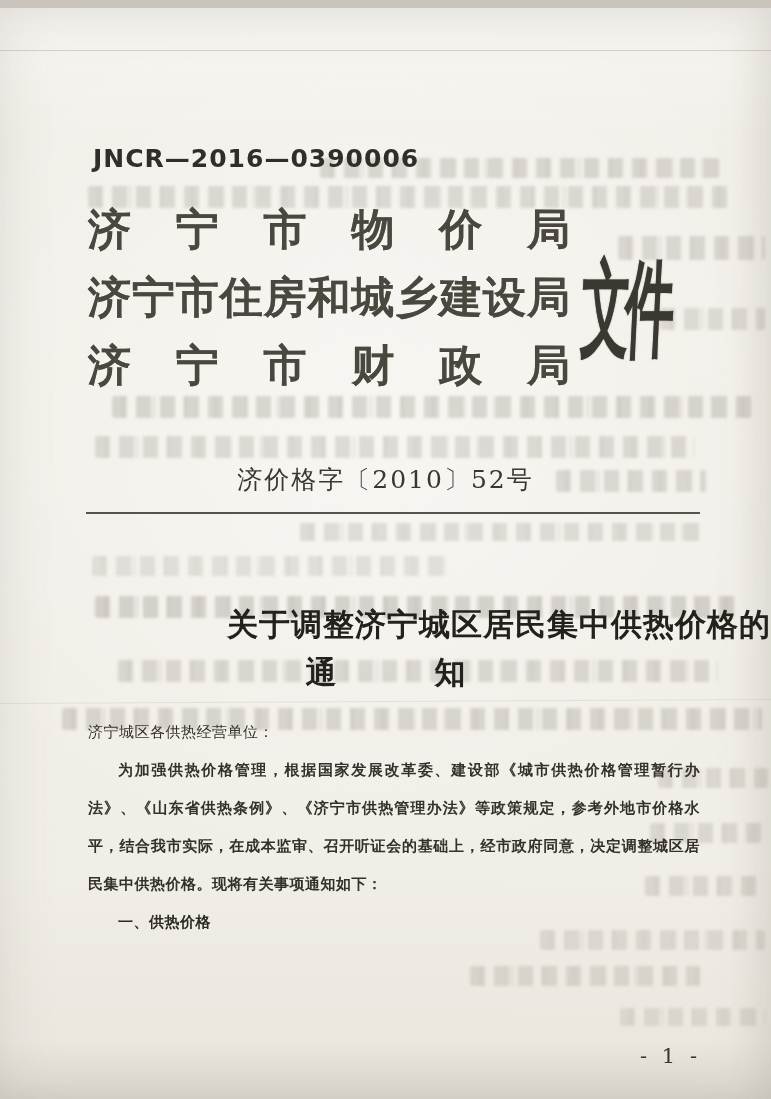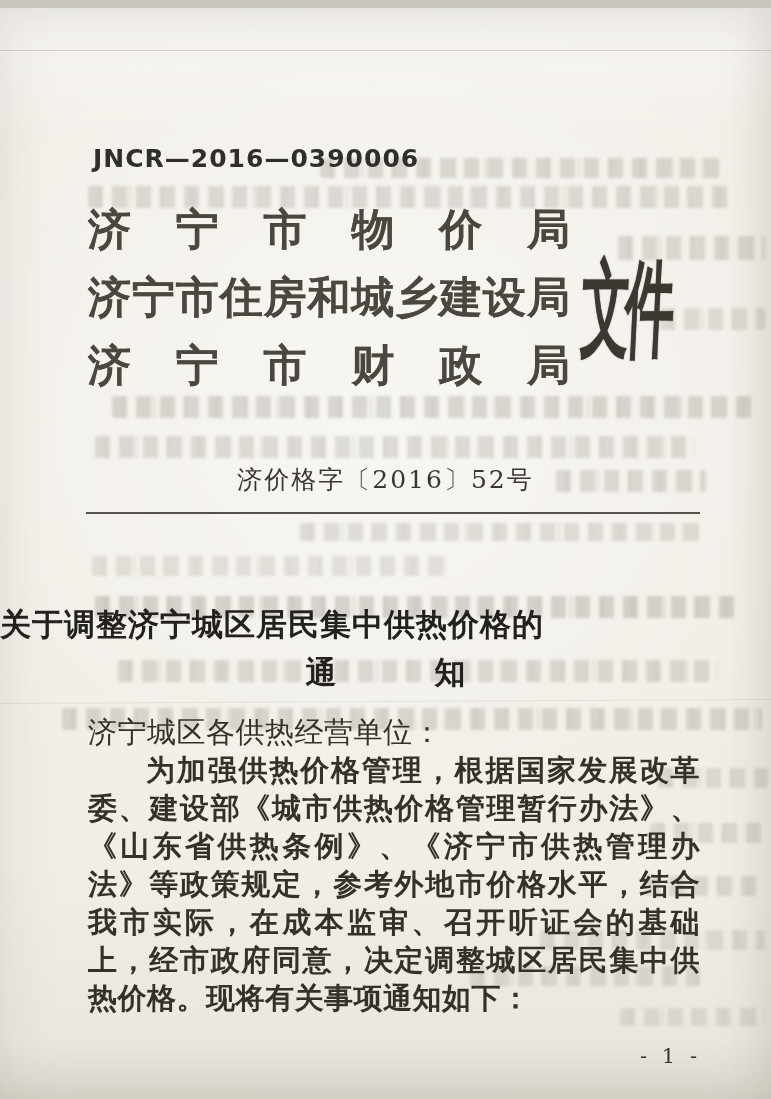--- a/index.html
+++ b/index.html
@@ -70,26 +70,26 @@
   .refnum{
     position:absolute;left:0;top:455px;width:100%;
     text-align:center;font-size:25px;letter-spacing:2px;color:#3a3731;
   }
 
   .rule{position:absolute;left:86px;top:504px;width:614px;height:2px;background:var(--rule);}
 
   .title{position:absolute;left:0;top:594px;width:100%;
     font-family:"DejaVu Sans","Liberation Sans",sans-serif;
     font-weight:700;color:var(--title-ink);}
-  .title-l1{text-align:left;font-size:31px;letter-spacing:1px;line-height:44px;}
+  .title-l1{text-align:right;font-size:31px;letter-spacing:1px;line-height:44px;}
   .title-l2{width:160px;margin:4px auto 0;font-size:31px;line-height:44px;}
 
   .body{
     position:absolute;left:88px;top:705px;width:612px;
-    font-size:29px;line-height:38px;letter-spacing:.5px;
+    font-size:15px;line-height:38px;letter-spacing:.5px;
     text-align:justify;color:var(--ink);
   }
   .body p{margin:0;}
   .body .para,.body .section,.body .item{text-indent:2em;font-weight:bold;}
   .body .section{
     font-family:"DejaVu Sans","Liberation Sans",sans-serif;
     font-weight:700;color:#2c2a25;
   }
 
   .pagenum{
@@ -152,32 +152,33 @@
         <span>宁</span>
         <span>市</span>
         <span>财</span>
         <span>政</span>
         <span>局</span>
       </div>
   </div>
 
   <div class="doctype">文件</div>
 
-  <div class="refnum">济价格字〔2016〕52号</div>
+  <div class="refnum">济价格字〔2010〕52号</div>
 
   <div class="rule"></div>
 
   <div class="title">
     <div class="title-l1">关于调整济宁城区居民集中供热价格的</div>
     <div class="title-l2 spread">
         <span>通</span>
         <span>知</span>
       </div>
   </div>
 
   <div class="body">
     <p class="salutation">济宁城区各供热经营单位：</p>
     <p class="para">为加强供热价格管理，根据国家发展改革委、建设部《城市供热价格管理暂行办法》、《山东省供热条例》、《济宁市供热管理办法》等政策规定，参考外地市价格水平，结合我市实际，在成本监审、召开听证会的基础上，经市政府同意，决定调整城区居民集中供热价格。现将有关事项通知如下：</p>
+    <p class="section">一、供热价格</p>
   </div>
 
   <div class="pagenum">- 1 -</div>
 
 </div>
 
 </body></html>

